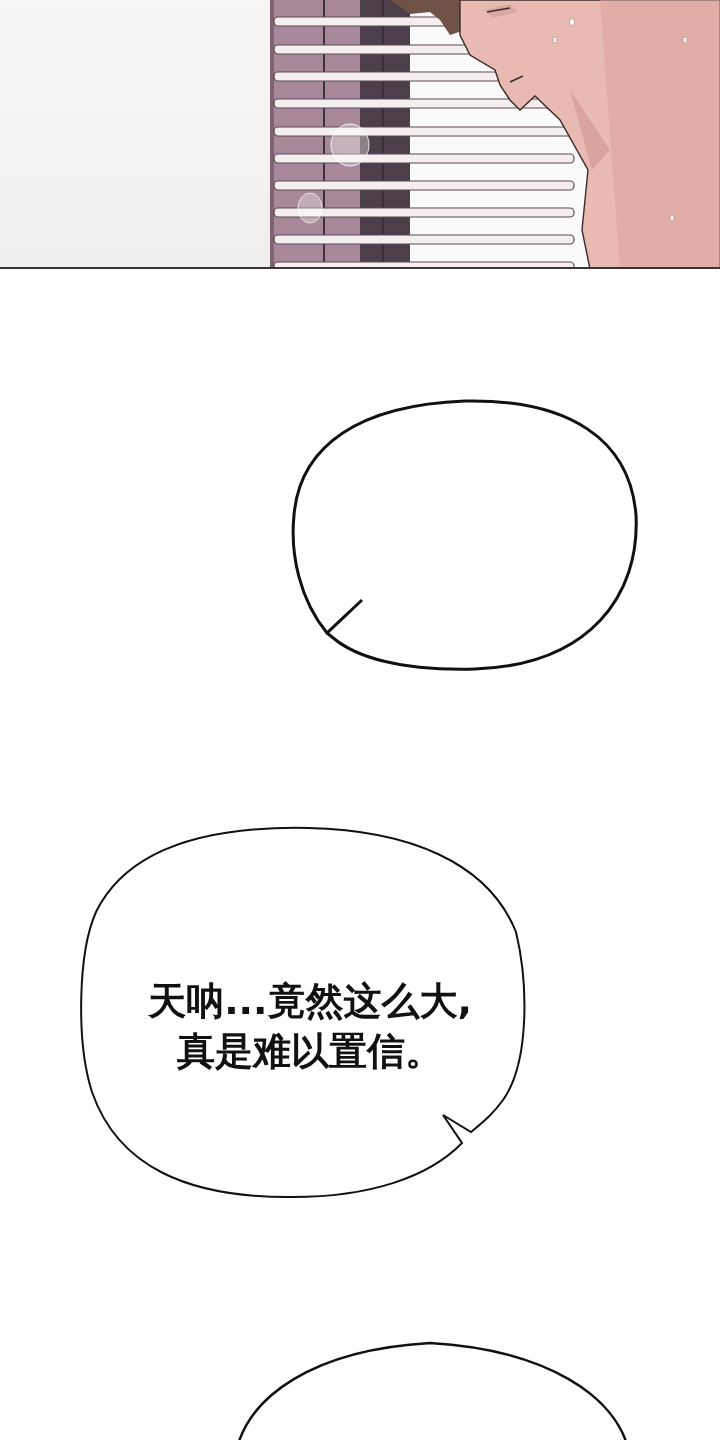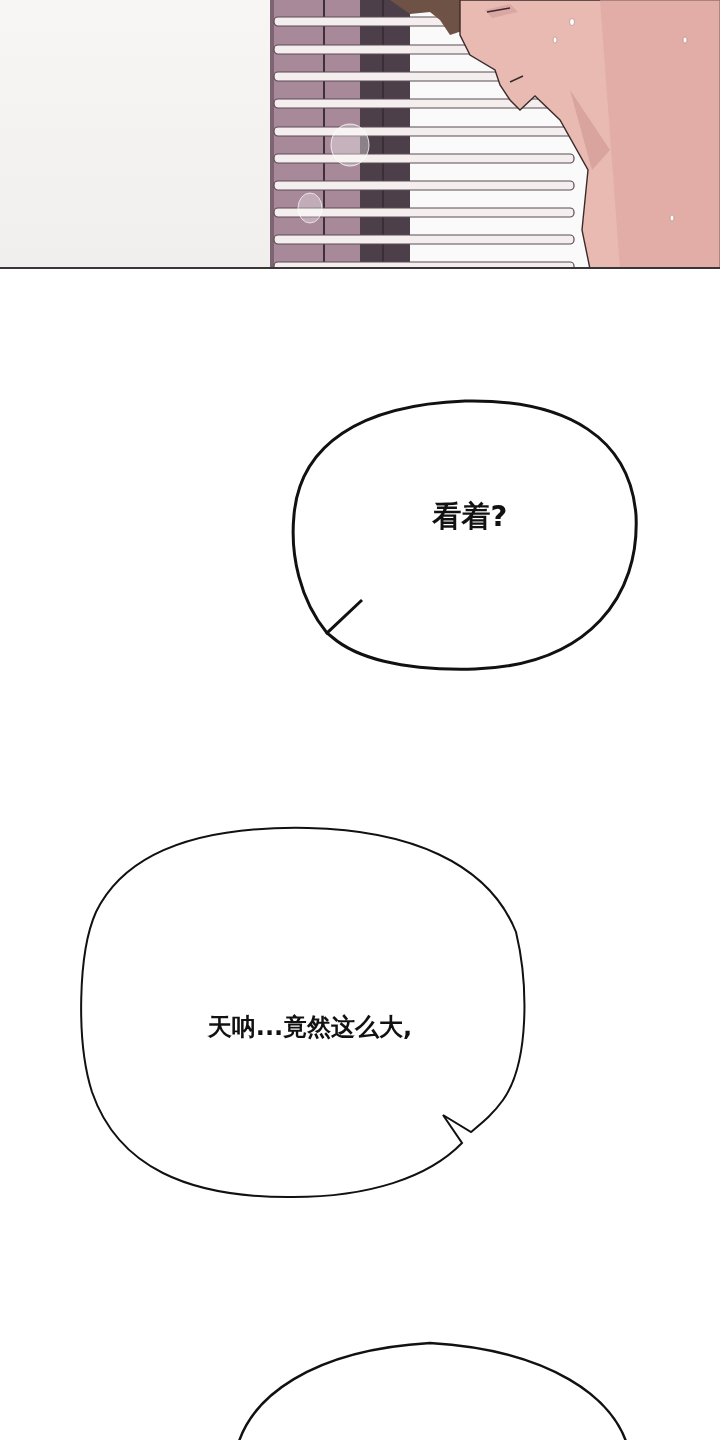--- a/index.html
+++ b/index.html
@@ -62,26 +62,26 @@
     <ellipse cx="415" cy="40" rx="2" ry="3" fill="#fff" stroke="#b07a7a" stroke-width="0.6"></ellipse>
     <ellipse cx="402" cy="218" rx="2" ry="3" fill="#fff" stroke="#b07a7a" stroke-width="0.6"></ellipse>
   </svg>
   <div class="panel-bottom-line"></div>
 </div>
 
 <svg style="position:absolute;left:290px;top:395px;" width="350" height="285" viewBox="0 0 350 285">
   <path d="M37,238 C10,205 0,160 4,120 C10,50 70,10 175,6 C280,4 340,45 346,120 C350,200 300,270 185,274 C110,276 65,262 42,242 L37,238 L72,205 Z" fill="#ffffff" stroke="#111" stroke-width="3" stroke-linejoin="miter"></path>
 </svg>
 <div class="bubble-text" style="left:330px;top:497px;width:280px;font-size:29px;">
-  <div>看着?</div>
 </div>
 
 <svg style="position:absolute;left:78px;top:822px;" width="452" height="382" viewBox="0 0 452 382">
   <path d="M382,305 C345,350 290,374 215,375 C110,376 40,345 14,270 C-2,220 0,130 18,90 C50,25 130,4 230,6 C330,8 410,40 438,110 C450,160 452,240 425,278 L312,327 Z" fill="none" stroke="none"></path>
   <path d="M365,293 L384,321 C350,356 290,375 215,375 C110,376 40,345 14,270 C-2,220 0,130 18,90 C50,25 130,4 230,6 C330,8 410,40 438,110 C450,160 452,240 425,278 C415,292 405,300 393,310 L365,293 Z" fill="#ffffff" stroke="#111" stroke-width="2" stroke-linejoin="miter"></path>
 </svg>
-<div class="bubble-text" style="left:110px;top:976px;width:400px;font-size:24px;margin-top:36px;">
+<div class="bubble-text" style="left:110px;top:976px;width:400px;font-size:38px;">
   <div>天呐...竟然这么大,</div>
+  <div>真是难以置信。</div>
 </div>
 
 <svg style="position:absolute;left:230px;top:1338px;" width="410" height="110" viewBox="0 0 410 110">
   <path d="M7,110 C20,60 80,12 200,5 C320,12 385,60 398,110" fill="#ffffff" stroke="#111" stroke-width="2.5"></path>
 </svg>
 
 </body></html>

